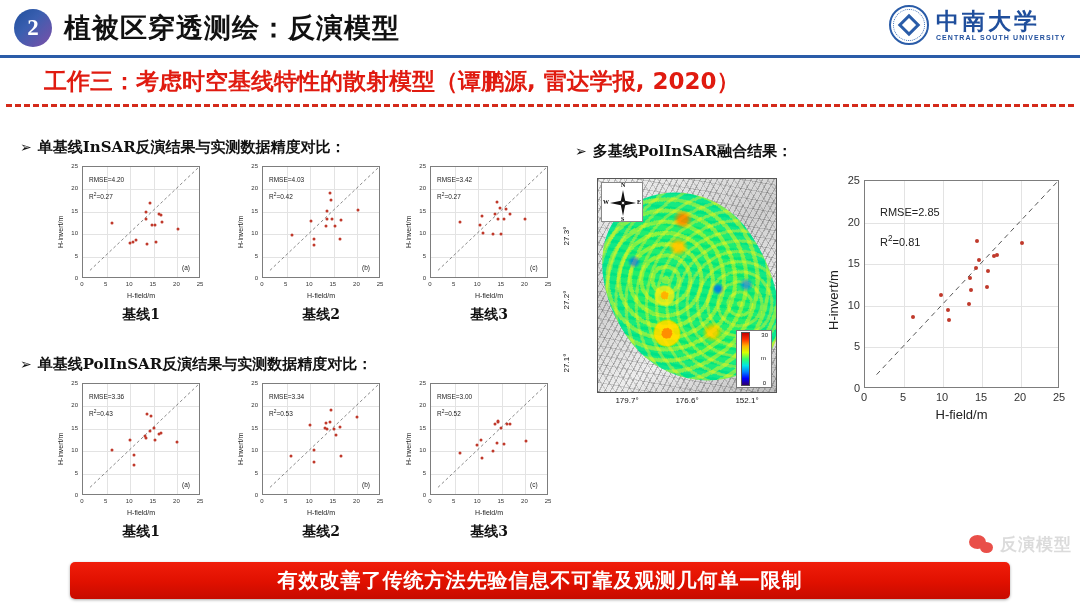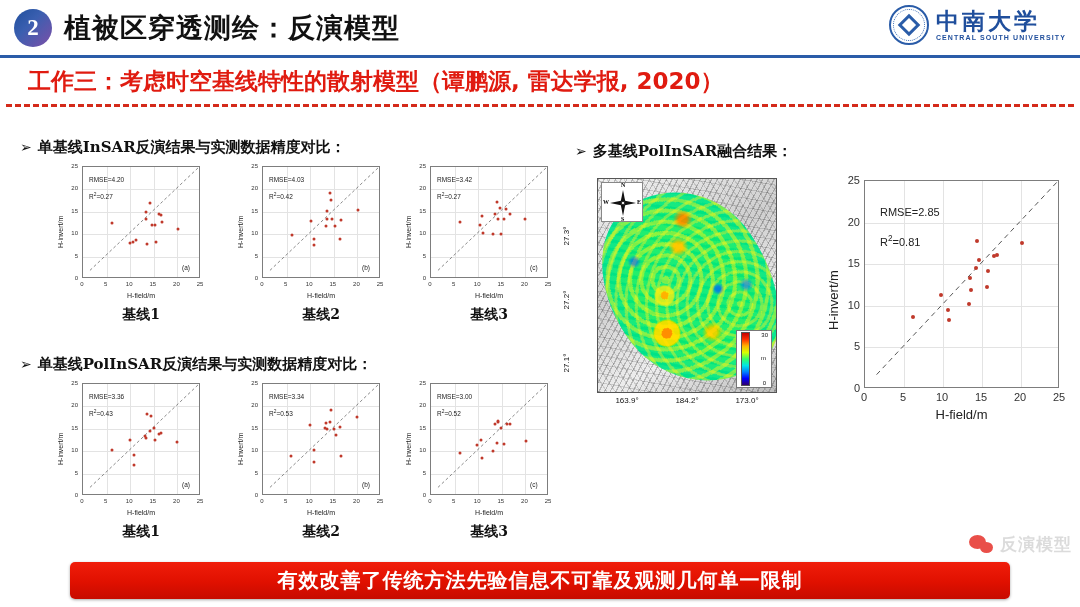--- a/index.html
+++ b/index.html
@@ -57,21 +57,21 @@
     font-size:7px; color:#1f4e9c; letter-spacing:1.1px; display:block;
     margin-top:2px; text-align:center; font-weight:bold;
   }
   #header-rule {
     position:absolute; left:0; top:55px; width:1080px; height:3px;
     background:#2a5ca8;
   }
 
   
   #subtitle {
-    position:absolute; left:28px; top:66px;
+    position:absolute; left:44px; top:66px;
     font-size:23px; font-weight:bold; color:#e01b10;
     font-family:"DejaVu Sans", sans-serif; white-space:nowrap;
   }
   #dashed-rule {
     position:absolute; left:6px; top:104px; width:1068px; height:0;
     border-top:3px dashed #d42a1a;
   }
 
   
   .bullet {
@@ -555,23 +555,23 @@
       <span class="cdir" style="left:1px;top:16px;">W</span>
       <span class="cdir" style="right:1px;top:16px;">E</span>
     </div>
     <div id="colorbar">
       <div id="cbar-grad"></div>
       <span class="cbtxt" style="right:3px;top:1px;">30</span>
       <span class="cbtxt" style="right:5px;top:24px;">m</span>
       <span class="cbtxt" style="right:5px;bottom:1px;">0</span>
     </div>
   </div>
-  <span class="maptick x" style="left:62px;  top:218px;">163.9°</span>
-  <span class="maptick x" style="left:122px; top:218px;">184.2°</span>
-  <span class="maptick x" style="left:182px; top:218px;">173.0°</span>
+  <span class="maptick x" style="left:62px;  top:218px;">179.7°</span>
+  <span class="maptick x" style="left:122px; top:218px;">176.6°</span>
+  <span class="maptick x" style="left:182px; top:218px;">152.1°</span>
   <span class="maptick y" style="left:-8px;  top:185px;">27.1°</span>
   <span class="maptick y" style="left:-8px;  top:122px;">27.2°</span>
   <span class="maptick y" style="left:-8px;  top:58px;">27.3°</span>
 </div>
 
 <div class="chart" style="left: 820px; top: 180px; width: 249px; height: 276px;">
     <div class="plotbox" style="left: 44px; top: 0px; width: 195px; height: 208px;">
       <div class="gridv" style="left: 39px;"></div>
       <div class="gridv" style="left: 78px;"></div>
       <div class="gridv" style="left: 117px;"></div>

